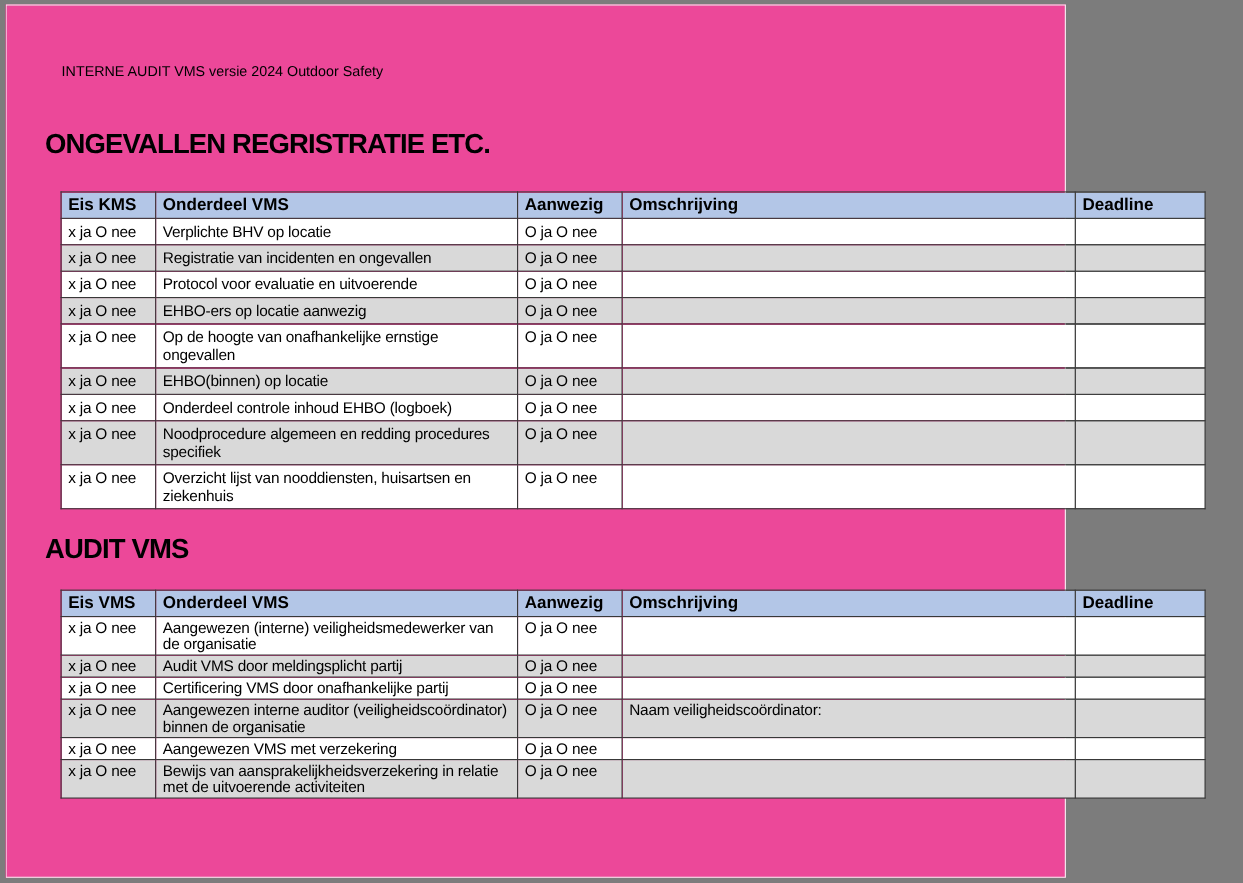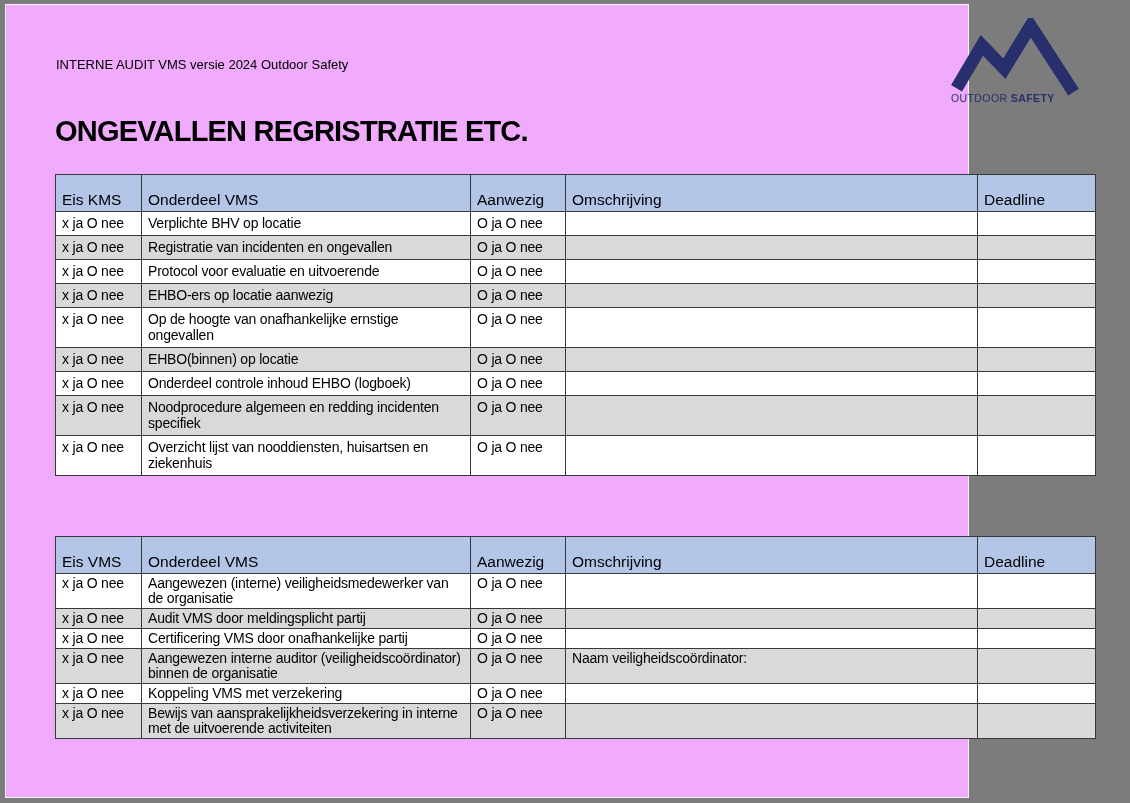--- a/index.html
+++ b/index.html
@@ -7,41 +7,41 @@
     width: 1130px; height: 803px;
     background: #7c7c7c;
     position: relative;
     font-family: "Liberation Sans", "DejaVu Sans", sans-serif;
     color: #000;
     overflow: hidden;
   }
   .page {
     position: absolute; left: 5px; top: 4px;
     width: 964px; height: 794px;
-    background: #f0abfc;
+    background: #ec4899;
     box-shadow: inset 0 0 0 1px #f4f4f4;
   }
   .doc-header {
     position: absolute; left: 51px; top: 53px;
     font-size: 13px; line-height: 16px; color: #000;
   }
   
   .logo { position: absolute; left: 940px; top: 14px; width: 140px; }
   .logo svg { display: block; margin-left: 4px; }
   .logo-text {
     margin: -4px 0 0 6px;
     font-size: 10.5px; letter-spacing: 0.4px;
     color: #272f6d; white-space: nowrap;
   }
   .logo-text .bold { font-weight: 700; }
   
   .section-title {
-    position: absolute; left: 50px;
+    position: absolute; left: 36px;
     margin: 0;
-    font-size: 29px; font-weight: 700; letter-spacing: -0.8px;
+    font-size: 25px; font-weight: 700; letter-spacing: -0.8px;
     line-height: 34px; color: #000;
   }
   #title-0 { top: 110px; }
   #title-1 { top: 478px; }
   
   table {
     position: absolute; left: 50px;
     width: 1040px;
     border-collapse: collapse;
     table-layout: fixed;
@@ -51,53 +51,42 @@
   #table-1 { top: 532px; }
   th, td {
     border: 1px solid #383838;
     box-sizing: border-box;
     text-align: left;
     vertical-align: top;
     overflow: hidden;
   }
   th {
     background: #b3c6e7;
-    font-weight: 400;
+    font-weight: 700;
     font-size: 15.5px;
     line-height: 19px;
-    padding: 15px 6px 2px 6px;
+    padding: 2px 6px 2px 6px;
   }
   td {
     font-size: 14px;
     letter-spacing: -0.2px;
     line-height: 16px;
     padding: 3px 6px 4px 6px;
     background: #ffffff;
   }
   tbody tr:nth-child(even) td { background: #d9d9d9; }
   .t2 td { line-height: 15px; padding: 2px 6px 2px 6px; }
 </style>
 </head>
 <body>
 
 <div class="page">
 
   <div class="doc-header">INTERNE AUDIT VMS versie 2024 Outdoor Safety</div>
 
-  <div class="logo">
-    <span>
-      <svg width="135" height="78" viewBox="0 0 135 80" aria-hidden="true">
-        <polyline points="6,72 32,28 55,52 82,8 126,76" fill="none" stroke="#272f6d" stroke-width="13" stroke-linecap="butt" stroke-linejoin="miter"></polyline>
-      </svg>
-    </span>
-    <div class="logo-text">
-      <span>OUTDOOR</span>
-      <span class="bold">SAFETY</span>
-    </div>
-  </div>
 
   <h1 class="section-title" id="title-0">ONGEVALLEN REGRISTRATIE ETC.</h1>
 
   <table id="table-0" class="t1">
     <colgroup>
       <col style="width:86px">
         <col style="width:329px">
         <col style="width:95px">
       <col style="width:412px">
         <col style="width:118px">
@@ -156,35 +145,36 @@
         </tr>
         <tr>
           <td>x ja O nee</td>
           <td>Onderdeel controle inhoud EHBO (logboek)</td>
           <td>O ja O nee</td>
           <td></td>
           <td></td>
         </tr>
         <tr>
           <td>x ja O nee</td>
-          <td>Noodprocedure algemeen en redding incidenten specifiek</td>
+          <td>Noodprocedure algemeen en redding procedures specifiek</td>
           <td>O ja O nee</td>
           <td></td>
           <td></td>
         </tr>
         <tr>
           <td>x ja O nee</td>
           <td>Overzicht lijst van nooddiensten, huisartsen en ziekenhuis</td>
           <td>O ja O nee</td>
           <td></td>
           <td></td>
         </tr>
       </tbody>
   </table>
 
+  <h1 class="section-title" id="title-1">AUDIT VMS</h1>
 
   <table id="table-1" class="t2">
     <colgroup>
       <col style="width:86px">
         <col style="width:329px">
         <col style="width:95px">
       <col style="width:412px">
         <col style="width:118px">
     </colgroup>
     <thead>
@@ -220,28 +210,28 @@
         </tr>
         <tr>
           <td>x ja O nee</td>
           <td>Aangewezen interne auditor (veiligheidscoördinator) binnen de organisatie</td>
           <td>O ja O nee</td>
           <td>Naam veiligheidscoördinator:</td>
           <td></td>
         </tr>
         <tr>
           <td>x ja O nee</td>
-          <td>Koppeling VMS met verzekering</td>
-          <td>O ja O nee</td>
-          <td></td>
-          <td></td>
-        </tr>
-        <tr>
-          <td>x ja O nee</td>
-          <td>Bewijs van aansprakelijkheidsverzekering in interne met de uitvoerende activiteiten</td>
+          <td>Aangewezen VMS met verzekering</td>
+          <td>O ja O nee</td>
+          <td></td>
+          <td></td>
+        </tr>
+        <tr>
+          <td>x ja O nee</td>
+          <td>Bewijs van aansprakelijkheidsverzekering in relatie met de uitvoerende activiteiten</td>
           <td>O ja O nee</td>
           <td></td>
           <td></td>
         </tr>
       </tbody>
   </table>
 
 </div>
 
 </body></html>

